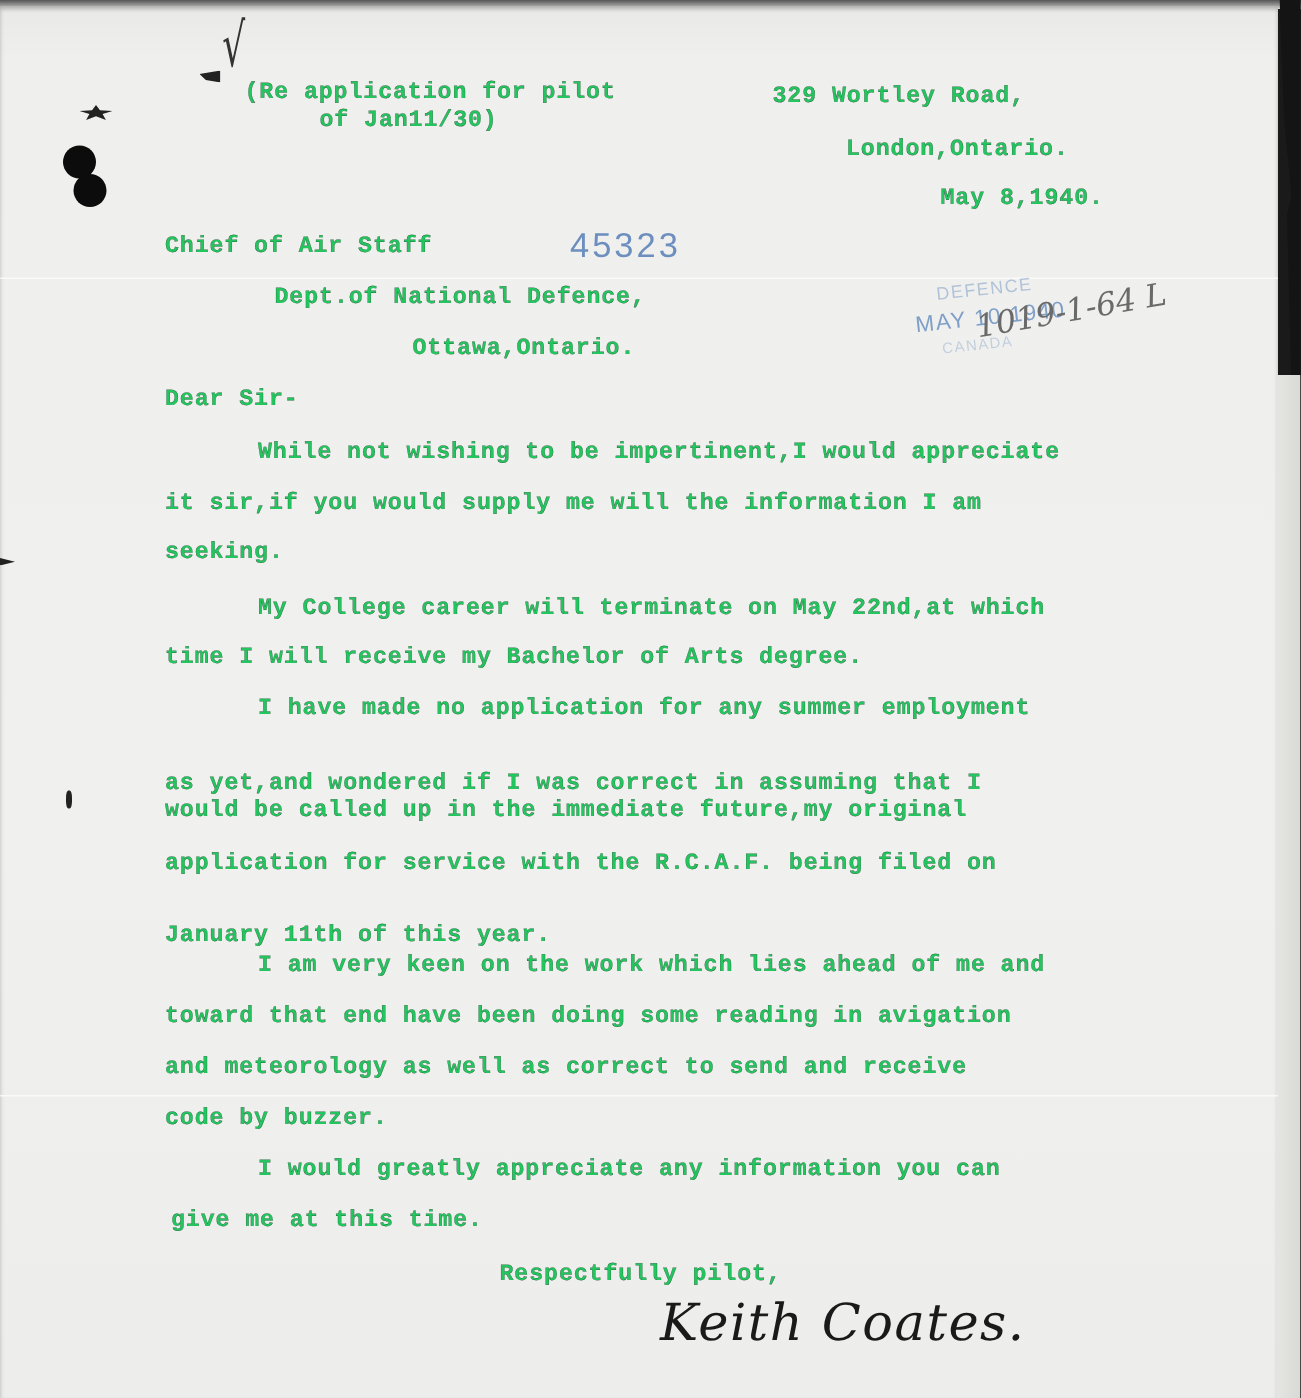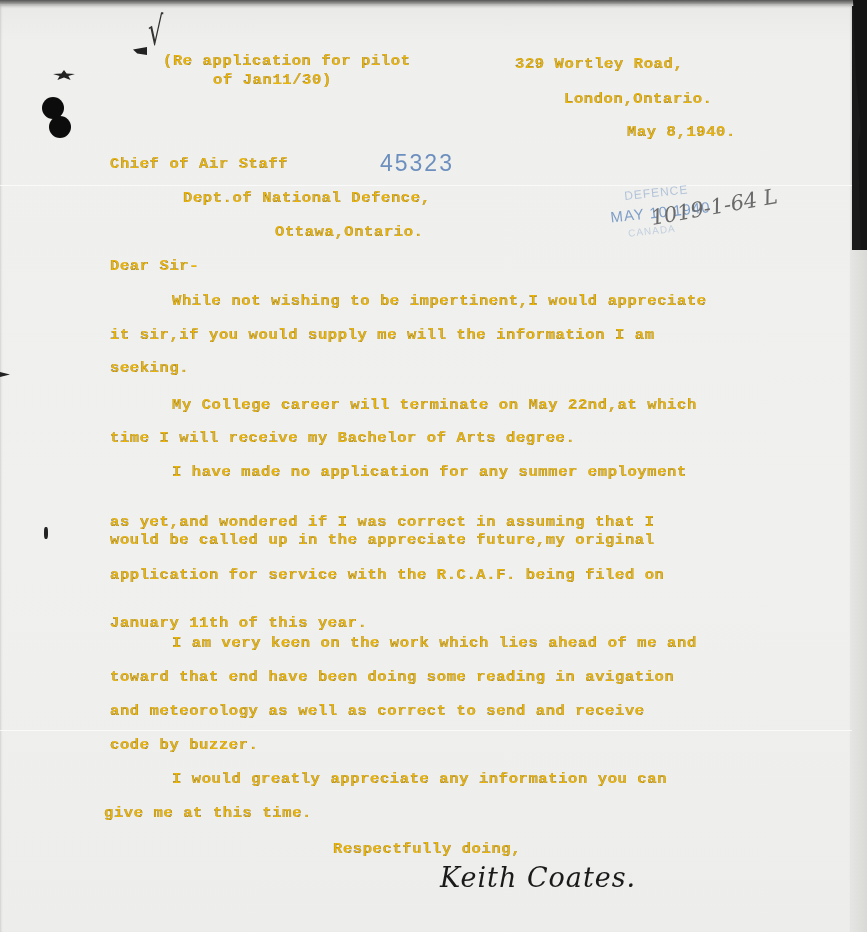--- a/index.html
+++ b/index.html
@@ -22,21 +22,21 @@
     position: absolute; right: 0; top: 0; width: 20px; height: 260px;
     background: #141414;
     clip-path: polygon(40% 0, 100% 0, 100% 100%, 70% 100%, 55% 55%, 70% 50%, 45% 30%, 30% 0);
   }
   .rightedge {
     position: absolute; right: 0; top: 250px; width: 16px; height: 682px;
     background: linear-gradient(90deg, #e5e5e3, #d9d9d6);
   }
   .t {
     position: absolute; white-space: pre;
-    font-size: 15.5px; color: #eab308; letter-spacing: 0.6px;
+    font-size: 15.5px; color: #22c55e; letter-spacing: 0.6px;
     font-weight: bold; -webkit-text-stroke: 0.15px #222;
   }
   .blue-num {
     position: absolute; left: 380px; top: 150px;
     font-family: "Liberation Sans", sans-serif; font-size: 23px;
     color: #6d8fbf; letter-spacing: 2px;
   }
   .stamp {
     position: absolute; left: 596px; top: 186px;
     font-family: "Liberation Sans", sans-serif; color: #7f9fc8;
@@ -46,21 +46,21 @@
   .stamp .l2 { font-size: 15px; letter-spacing: 1px; margin-top: 4px; }
   .stamp .l3 { font-size: 10px; letter-spacing: 1px; opacity: 0.4; margin-top: 4px; }
   .pencil {
     position: absolute; left: 650px; top: 195px;
     font-family: "DejaVu Serif", serif; font-style: italic;
     font-size: 21px; color: #6a6a6a; transform: rotate(-10deg);
   }
   .sig {
     position: absolute; left: 440px; top: 862px;
     font-family: "DejaVu Serif", serif; font-style: italic;
-    font-size: 27px; color: #1a1a1a; letter-spacing: 1px;
+    font-size: 34px; color: #1a1a1a; letter-spacing: 1px;
   }
   .hole { position: absolute; background: #0c0c0c; border-radius: 50%; }
   .mark { position: absolute; background: #222; }
   .crease {
     position: absolute; left: 0; height: 1px; width: 852px;
     background: rgba(255,255,255,0.7);
   }
 </style>
 </head>
 <body>
@@ -104,24 +104,24 @@
 
 <div class="t" style="left:110px;top:257px">Dear Sir-</div>
 
 <div class="t" style="left:172px;top:292px">While not wishing to be impertinent,I would appreciate</div>
 <div class="t" style="left:110px;top:326px">it sir,if you would supply me will the information I am</div>
 <div class="t" style="left:110px;top:359px">seeking.</div>
 <div class="t" style="left:172px;top:396px">My College career will terminate on May 22nd,at which</div>
 <div class="t" style="left:110px;top:429px">time I will receive my Bachelor of Arts degree.</div>
 <div class="t" style="left:172px;top:463px">I have made no application for any summer employment</div>
 <div class="t" style="left:110px;top:513px">as yet,and wondered if I was correct in assuming that I</div>
-<div class="t" style="left:110px;top:531px">would be called up in the appreciate future,my original</div>
+<div class="t" style="left:110px;top:531px">would be called up in the immediate future,my original</div>
 <div class="t" style="left:110px;top:566px">application for service with the R.C.A.F. being filed on</div>
 <div class="t" style="left:110px;top:614px">January 11th of this year.</div>
 <div class="t" style="left:172px;top:634px">I am very keen on the work which lies ahead of me and</div>
 <div class="t" style="left:110px;top:668px">toward that end have been doing some reading in avigation</div>
 <div class="t" style="left:110px;top:702px">and meteorology as well as correct to send and receive</div>
 <div class="t" style="left:110px;top:736px">code by buzzer.</div>
 <div class="t" style="left:172px;top:770px">I would greatly appreciate any information you can</div>
-<div class="t" style="left:104px;top:804px">give me at this time.</div>
+<div class="t" style="left:114px;top:804px">give me at this time.</div>
 
-<div class="t" style="left:333px;top:840px">Respectfully doing,</div>
+<div class="t" style="left:333px;top:840px">Respectfully pilot,</div>
 <div class="sig">Keith Coates.</div>
 
 </body></html>

